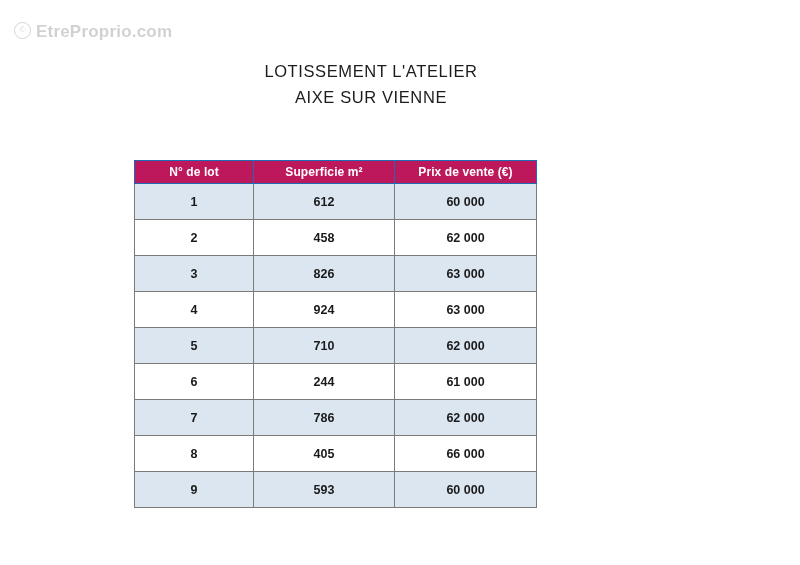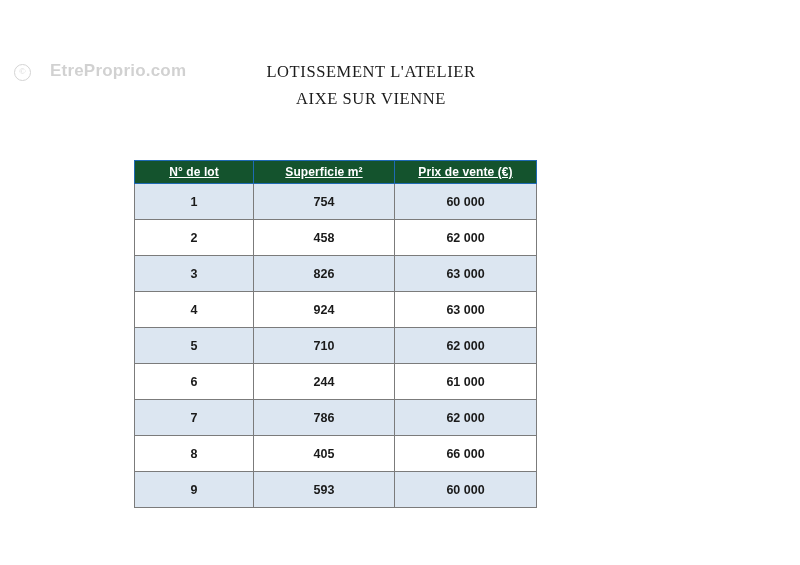--- a/index.html
+++ b/index.html
@@ -15,25 +15,24 @@
     position: relative;
     overflow: hidden;
   }
 
   
   .watermark {
     position: absolute;
     top: 22px;
     left: 14px;
     display: flex;
-    align-items: flex-end;
-    gap: 19px;
+    align-items: flex-start;
+    gap: 5px;
     opacity: 0.30;
     user-select: none;
-    margin-top: 39px;
   }
   .watermark .wm-mark {
     width: 15px;
     height: 15px;
     border: 1.4px solid #6f6f6f;
     border-radius: 50%;
     color: #6f6f6f;
     font-size: 9px;
     line-height: 13px;
     text-align: center;
@@ -54,21 +53,20 @@
     top: 0;
     width: 800px;
     height: 565px;
   }
   .title-block {
     position: absolute;
     top: 62px;
     left: 0;
     width: 742px;
     text-align: center;
-    font-family: Liberation Serif, serif;
   }
   .title-line1 {
     font-size: 16.5px;
     letter-spacing: 0.6px;
     color: #1c1c1c;
     margin-bottom: 7px;
   }
   .title-line2 {
     font-size: 16.5px;
     letter-spacing: 0.6px;
@@ -98,27 +96,26 @@
   table.lots td {
     border: 1px solid #7b7b7b;
     text-align: center;
     font-size: 12.5px;
     font-weight: bold;
     color: #1a1a1a;
     height: 35px;
     padding: 0;
   }
   table.lots thead th {
-    background: #14532d;
+    background: #be185d;
     color: #ffffff;
     font-size: 12px;
     height: 22px;
     border: 1px solid #1f6ab4;
     letter-spacing: 0.1px;
-    text-decoration: underline;
   }
   table.lots tbody tr.alt td {
     background: #dce6f1;
   }
   table.lots tbody tr.plain td {
     background: #ffffff;
   }
   col.c1 { width: 119px; }
   col.c2 { width: 141px; }
   col.c3 { width: 142px; }
@@ -148,21 +145,21 @@
       <thead>
         <tr>
           <th>N° de lot</th>
           <th>Superficie m²</th>
           <th>Prix de vente (€)</th>
         </tr>
       </thead>
       <tbody>
         <tr class="alt">
           <td>1</td>
-          <td>754</td>
+          <td>612</td>
           <td>60 000</td>
         </tr>
         <tr class="plain">
           <td>2</td>
           <td>458</td>
           <td>62 000</td>
         </tr>
         <tr class="alt">
           <td>3</td>
           <td>826</td>

